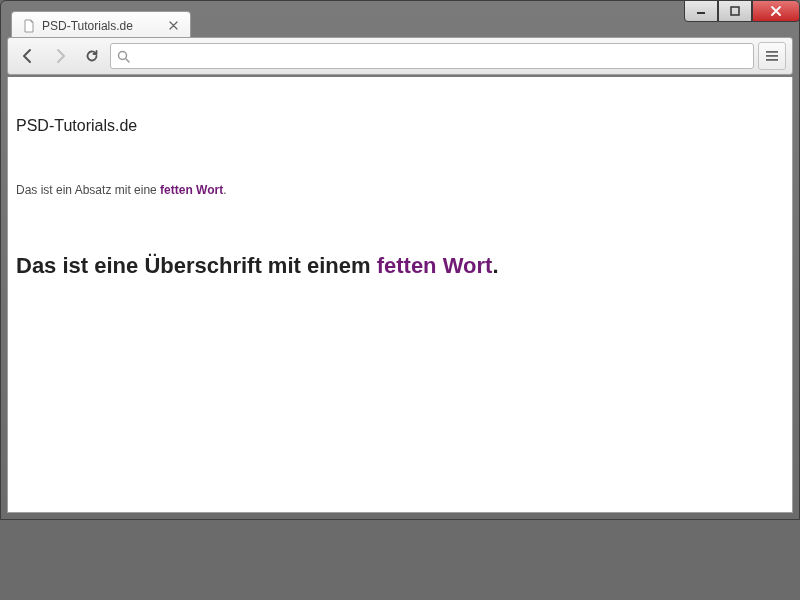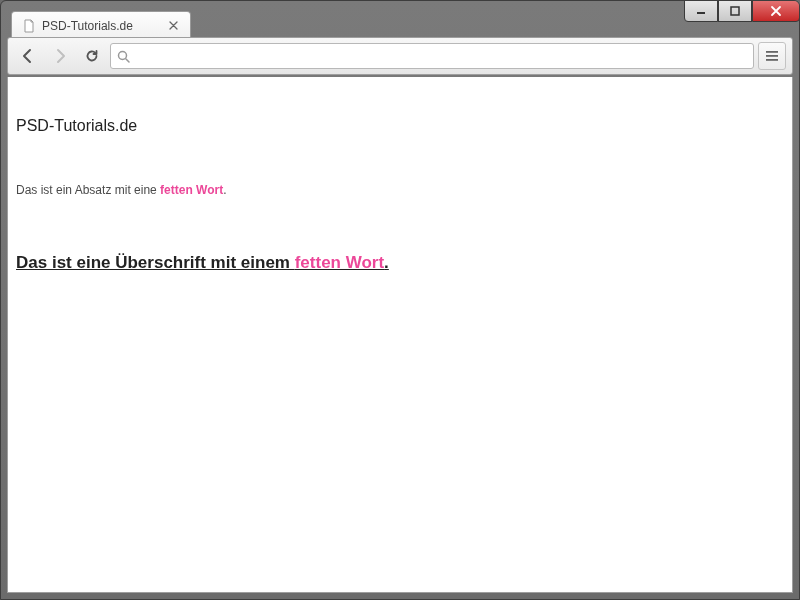--- a/index.html
+++ b/index.html
@@ -9,21 +9,21 @@
       background: #6b6b6b;
       font-family: "Segoe UI", Tahoma, Arial, sans-serif;
       overflow: hidden;
       position: relative;
     }
 
     
     .window {
       position: absolute;
       left: 0; top: 0;
-      width: 800px; height: 600px;
+      width: 800px; height: 520px;
       background: linear-gradient(#7a7a7a, #6b6b6b);
       border: 1px solid #3d3d3d;
       border-radius: 6px 6px 0 0;
       overflow: hidden;
     }
 
     
     .titlebar {
       height: 28px;
       position: relative;
@@ -169,27 +169,26 @@
       margin-top: 34px;
       margin-bottom: 48px;
     }
     .page .para {
       font-size: 12px;
       color: #4a4a4a;
       margin-bottom: 56px;
     }
     .page .para .bold, .page .heading .bold {
       font-weight: 700;
-      color: #ec4899;
+      color: #701a75;
     }
     .page .heading {
-      font-size: 17px;
+      font-size: 22px;
       font-weight: 700;
       color: #222;
-      text-decoration: underline;
     }
   </style>
 </head>
 <body>
 
 <div class="window">
 
   <div class="titlebar">
     <div class="win-controls">
       <div class="win-btn win-min">

